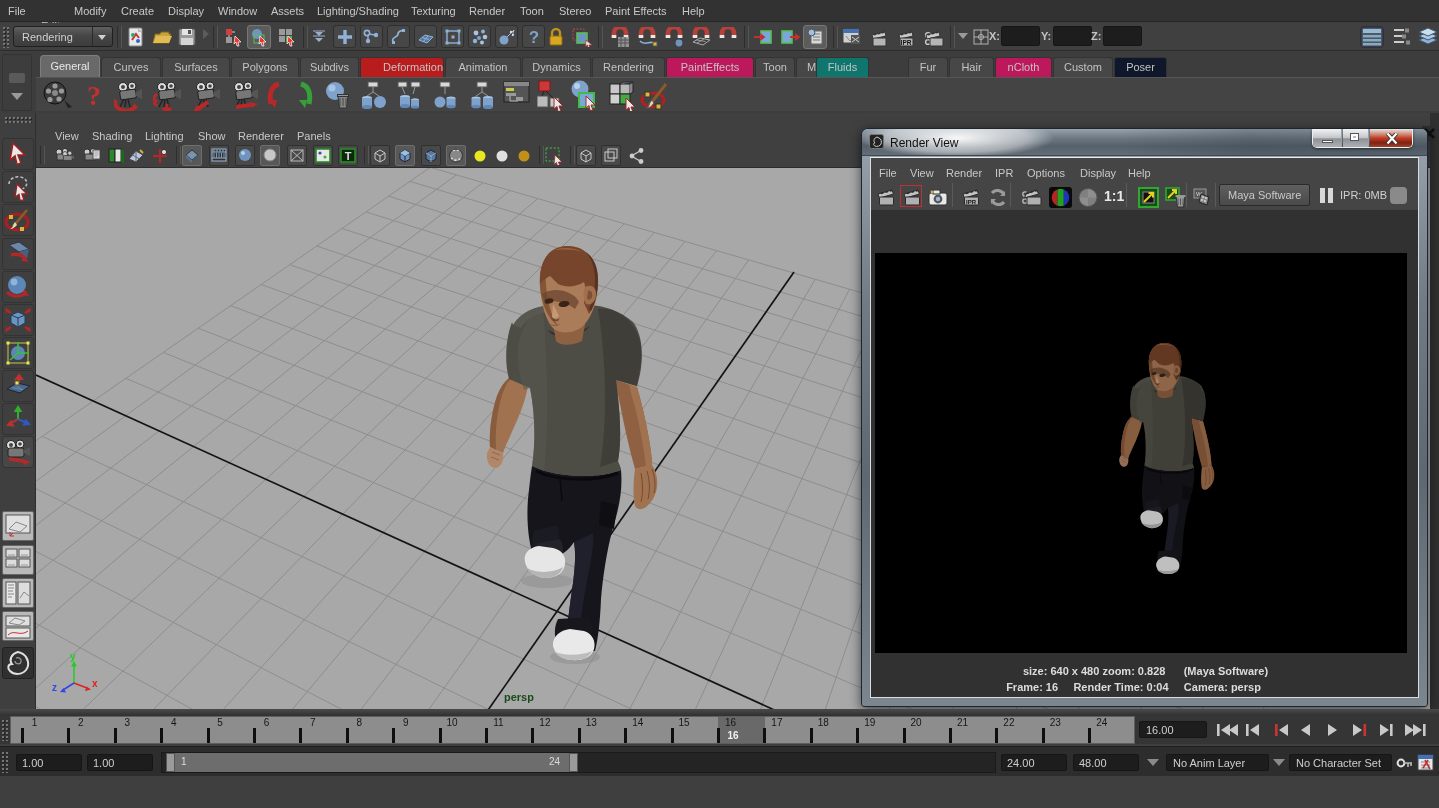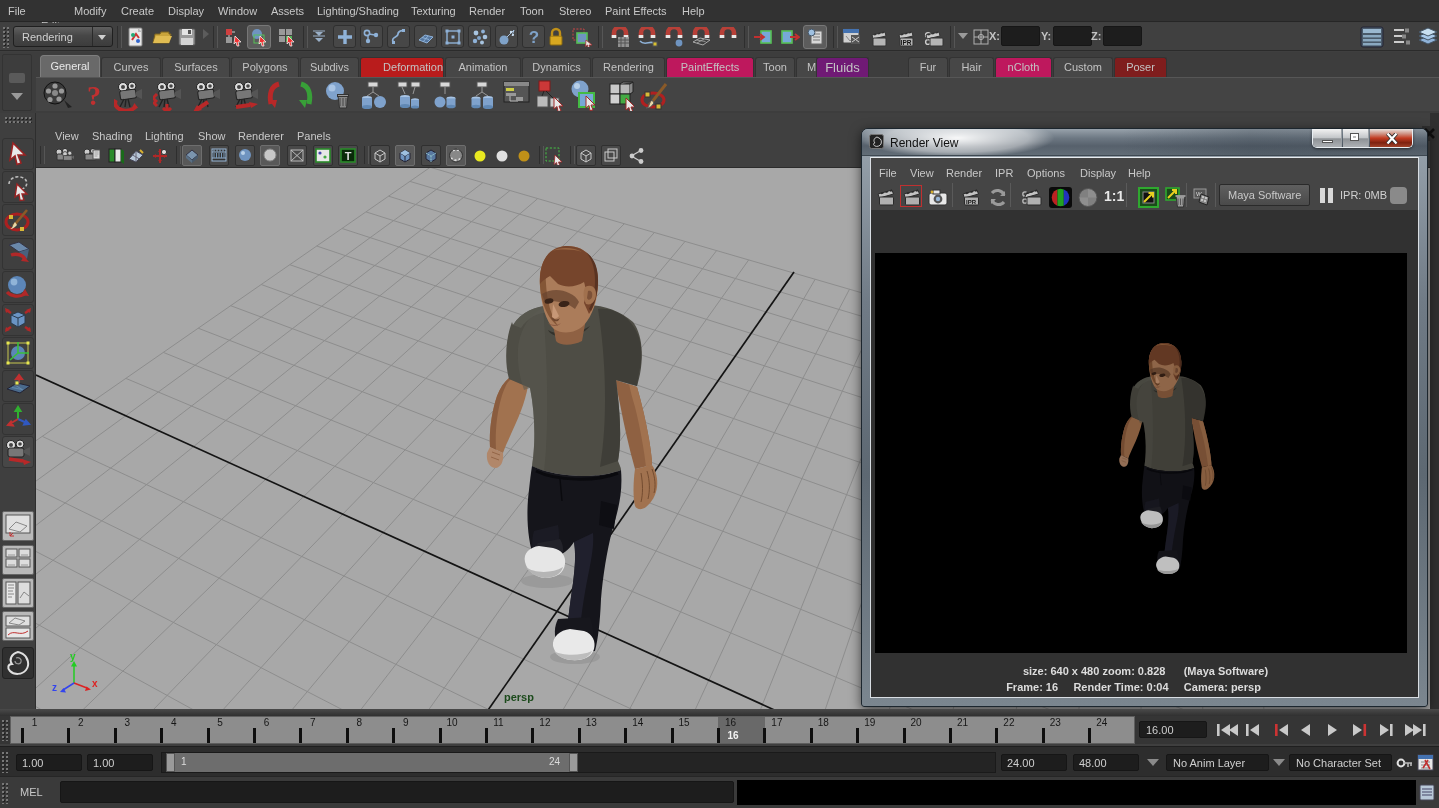--- a/index.html
+++ b/index.html
@@ -253,26 +253,26 @@
 <div class="abs" style="left:162px;top:5px;width:68px;height:20px;background:#474747;border:1px solid #333;border-bottom:none;border-radius:3px 3px 0 0;color:#c3c3c3;font-size:11px;text-align:center;line-height:19px;">Surfaces</div>
 <div class="abs" style="left:231px;top:5px;width:68px;height:20px;background:#474747;border:1px solid #333;border-bottom:none;border-radius:3px 3px 0 0;color:#c3c3c3;font-size:11px;text-align:center;line-height:19px;">Polygons</div>
 <div class="abs" style="left:300px;top:5px;width:59px;height:20px;background:#474747;border:1px solid #333;border-bottom:none;border-radius:3px 3px 0 0;color:#c3c3c3;font-size:11px;text-align:center;line-height:19px;">Subdivs</div>
 <div class="abs" style="left:360px;top:5px;width:84px;height:20px;background:#b91c1c;border:1px solid #333;border-bottom:none;border-radius:3px 3px 0 0;color:#c3c3c3;font-size:11px;text-align:right;line-height:19px;">Deformation</div>
 <div class="abs" style="left:445px;top:5px;width:76px;height:20px;background:#474747;border:1px solid #333;border-bottom:none;border-radius:3px 3px 0 0;color:#c3c3c3;font-size:11px;text-align:center;line-height:19px;">Animation</div>
 <div class="abs" style="left:522px;top:5px;width:69px;height:20px;background:#474747;border:1px solid #333;border-bottom:none;border-radius:3px 3px 0 0;color:#c3c3c3;font-size:11px;text-align:center;line-height:19px;">Dynamics</div>
 <div class="abs" style="left:592px;top:5px;width:73px;height:20px;background:#474747;border:1px solid #333;border-bottom:none;border-radius:3px 3px 0 0;color:#c3c3c3;font-size:11px;text-align:center;line-height:19px;">Rendering</div>
 <div class="abs" style="left:666px;top:5px;width:88px;height:20px;background:#be185d;border:1px solid #333;border-bottom:none;border-radius:3px 3px 0 0;color:#c3c3c3;font-size:11px;text-align:center;line-height:19px;">PaintEffects</div>
 <div class="abs" style="left:755px;top:5px;width:40px;height:20px;background:#474747;border:1px solid #333;border-bottom:none;border-radius:3px 3px 0 0;color:#c3c3c3;font-size:11px;text-align:center;line-height:19px;">Toon</div>
 <div class="abs" style="left:796px;top:5px;width:57px;height:20px;background:#474747;border:1px solid #333;border-bottom:none;border-radius:3px 3px 0 0;color:#c3c3c3;font-size:11px;text-align:center;line-height:19px;">Muscle</div>
-<div class="abs" style="left:816px;top:5px;width:53px;height:20px;background:#701a75;border:1px solid #333;border-bottom:none;border-radius:3px 3px 0 0;color:#c3c3c3;font-size:13px;text-align:center;line-height:19px;">Fluids</div>
+<div class="abs" style="left:816px;top:5px;width:53px;height:20px;background:#0f766e;border:1px solid #333;border-bottom:none;border-radius:3px 3px 0 0;color:#c3c3c3;font-size:11px;text-align:center;line-height:19px;">Fluids</div>
 <div class="abs" style="left:908px;top:5px;width:40px;height:20px;background:#474747;border:1px solid #333;border-bottom:none;border-radius:3px 3px 0 0;color:#c3c3c3;font-size:11px;text-align:center;line-height:19px;">Fur</div>
 <div class="abs" style="left:949px;top:5px;width:45px;height:20px;background:#474747;border:1px solid #333;border-bottom:none;border-radius:3px 3px 0 0;color:#c3c3c3;font-size:11px;text-align:center;line-height:19px;">Hair</div>
 <div class="abs" style="left:995px;top:5px;width:57px;height:20px;background:#be185d;border:1px solid #333;border-bottom:none;border-radius:3px 3px 0 0;color:#c3c3c3;font-size:11px;text-align:center;line-height:19px;">nCloth</div>
 <div class="abs" style="left:1053px;top:5px;width:60px;height:20px;background:#474747;border:1px solid #333;border-bottom:none;border-radius:3px 3px 0 0;color:#c3c3c3;font-size:11px;text-align:center;line-height:19px;">Custom</div>
-<div class="abs" style="left:1114px;top:5px;width:53px;height:20px;background:#7f1d1d;border:1px solid #333;border-bottom:none;border-radius:3px 3px 0 0;color:#c3c3c3;font-size:11px;text-align:center;line-height:19px;">Poser</div>
+<div class="abs" style="left:1114px;top:5px;width:53px;height:20px;background:#0f172a;border:1px solid #333;border-bottom:none;border-radius:3px 3px 0 0;color:#c3c3c3;font-size:11px;text-align:center;line-height:19px;">Poser</div>
 <div class="abs" style="left:36px;top:25px;width:1403px;height:34px;background:#444444;border-top:1px solid #565656;"></div>
 <svg class="abs" style="left:42px;top:28px;" width="31" height="31" viewBox="0 0 31 31">
         <circle cx="13" cy="13" r="11" fill="#3a3a3a" stroke="#111"></circle>
         <circle cx="13" cy="13" r="3" fill="#888"></circle>
         <circle cx="13" cy="6" r="2.6" fill="#999"></circle>
         <circle cx="19.5" cy="11" r="2.6" fill="#999"></circle>
         <circle cx="17" cy="19" r="2.6" fill="#999"></circle>
         <circle cx="8" cy="19.5" r="2.6" fill="#999"></circle>
         <circle cx="6.5" cy="11" r="2.6" fill="#999"></circle>
         <path d="M22 20 L30 27 L26 28 Z" fill="#222"></path>
@@ -1050,22 +1050,12 @@
         <circle cx="5" cy="8" r="3.4" fill="none" stroke="#e0e0e0" stroke-width="2"></circle>
         <path d="M8 8 H16 M12 8 V12 M15 8 V11" stroke="#b8b8b8" stroke-width="1.6"></path>
       </svg>
       <svg class="abs" style="left:1417px;top:7px;" width="17" height="18" viewBox="0 0 17 18">
         <rect x="1" y="1" width="15" height="15" fill="#e8e8e8" stroke="#445"></rect>
         <rect x="1" y="1" width="15" height="4" fill="#4472b0"></rect>
         <path d="M4 8 h9 M4 11 h9 M4 14 h9" stroke="#888"></path>
         <path d="M8 6 L13 15 M11 6 L6 14" stroke="#c03030" stroke-width="1.6"></path>
       </svg>
     </div>
-    <div class="abs" style="left:0;top:776px;width:1439px;height:32px;background:#3a3a3a;border-top:1px solid #262626;">
-      <div class="abs grip" style="left:1px;top:5px;width:7px;height:22px;"></div>
-      <span class="abs" style="left:20px;top:9px;color:#c8c8c8;font-size:11px;">MEL</span>
-      <div class="abs fld" style="left:60px;top:4px;width:674px;height:22px;"></div>
-      <div class="abs" style="left:737px;top:3px;width:679px;height:25px;background:#000;"></div>
-      <svg class="abs" style="left:1419px;top:7px;" width="16" height="18" viewBox="0 0 16 18">
-        <rect x="1" y="1" width="14" height="15" rx="1" fill="#b8c8d8" stroke="#445"></rect>
-        <path d="M3 5 h10 M3 8 h10 M3 11 h10" stroke="#446"></path>
-      </svg>
-    </div>
 </div>
 </body></html>

